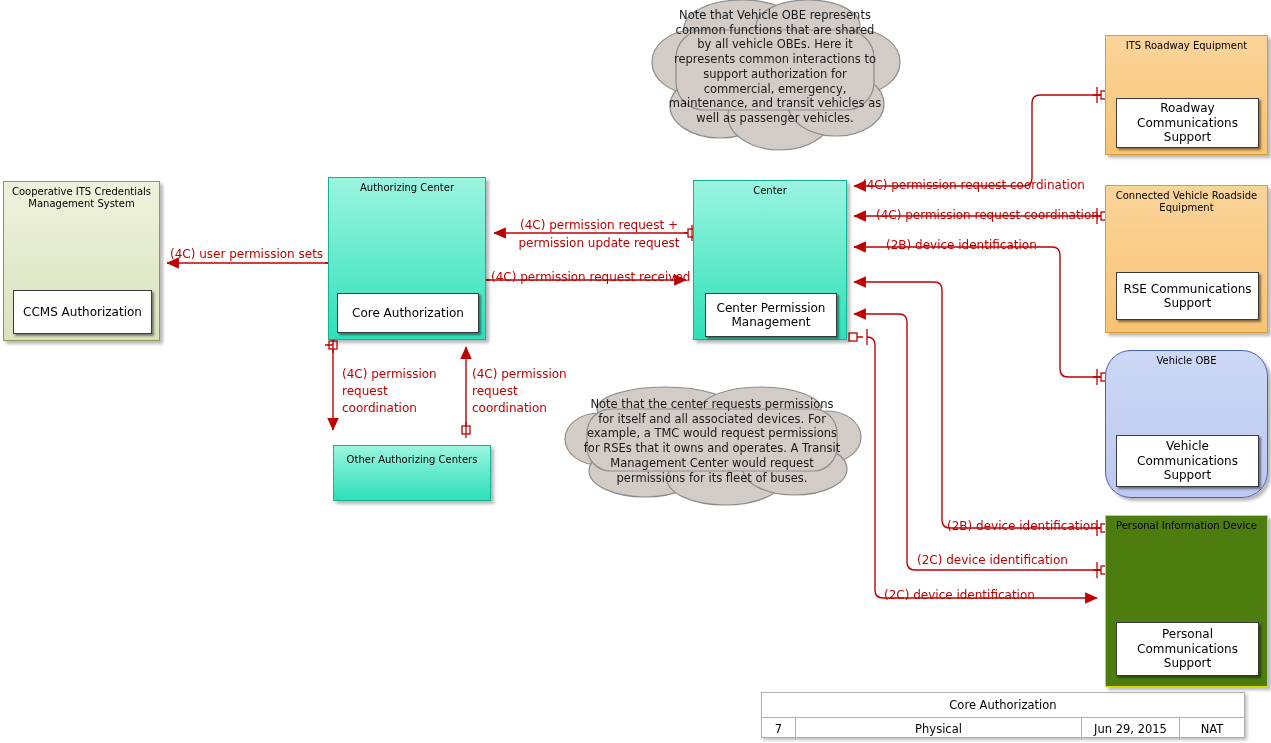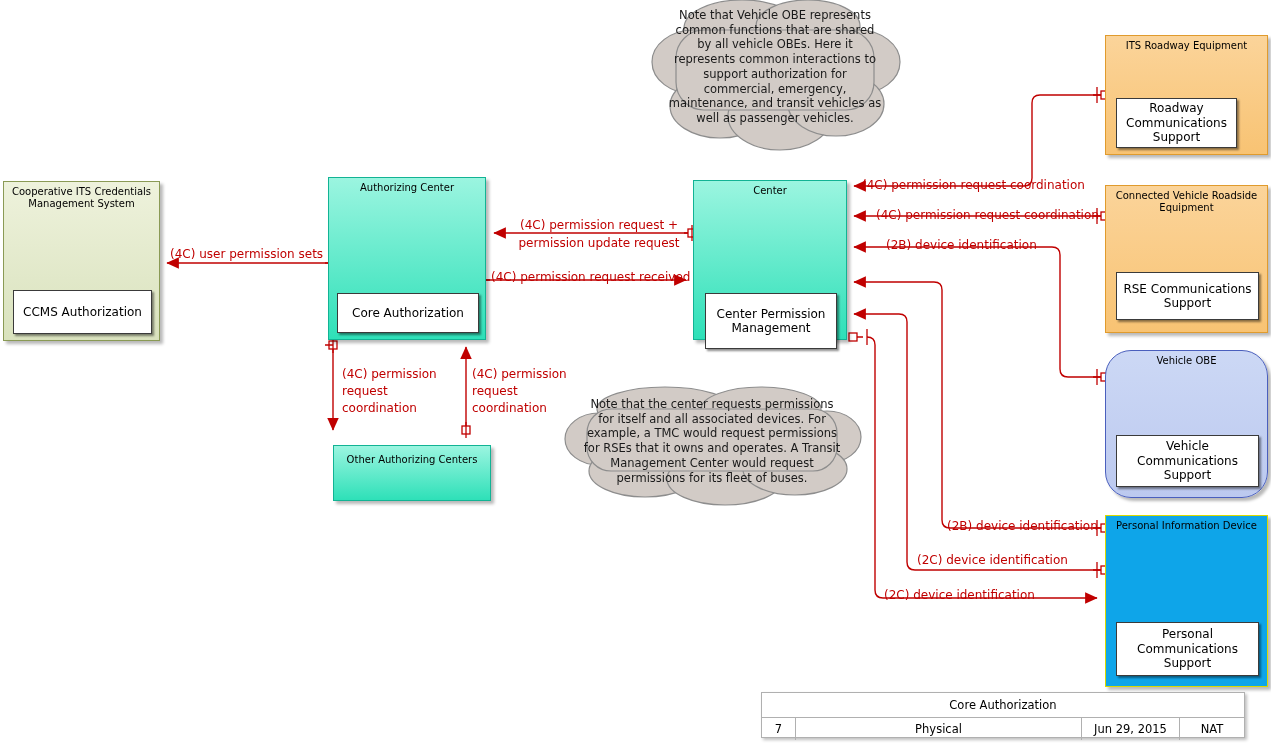--- a/index.html
+++ b/index.html
@@ -15,21 +15,21 @@
   .sub{position:absolute;box-sizing:border-box;background:#fff;border:1px solid #3a3a3a;
        box-shadow:2px 2px 2px rgba(0,0,0,.45);display:flex;align-items:center;
        justify-content:center;text-align:center;font-size:12px;color:#000;line-height:1.2;
        padding:2px 4px;}
 
   
   .p-green{background:linear-gradient(180deg,#eef2dc 0%,#d9e2bd 100%);border-color:#8a9a55;}
   .p-teal {background:linear-gradient(180deg,#9bf5e0 0%,#2ee0b8 100%);border-color:#12b394;}
   .p-orange{background:linear-gradient(180deg,#fbd49a 0%,#f8c373 100%);border-color:#e09b2d;}
   .p-blue {background:linear-gradient(180deg,#ccd8f5 0%,#bcc9ef 100%);border-color:#4a5fbd;border-radius:26px;}
-  .p-yellow{background:#0ea5e9;border-color:#d9d900;}
+  .p-yellow{background:#4d7c0f;border-color:#d9d900;}
 
   
   .flab{position:absolute;color:#c00000;font-size:12px;line-height:1.15;
         white-space:nowrap;background:transparent;}
   .flab.ctr{text-align:center;}
 
   
   .cloud{position:absolute;}
   .cloud .ctext{position:absolute;text-align:center;font-size:11.5px;color:#1a1a1a;
         line-height:1.28;}
@@ -149,26 +149,26 @@
     <div class="etitle">Authorizing Center</div>
     <div class="sub" style="left:8px;top:115px;width:142px;height:40px;">Core Authorization</div>
   </div>
 
   <div class="ent p-teal" style="left:333px;top:432px;width:158px;height:56px;margin-top:13px;">
     <div class="etitle" style="top:8px;">Other Authorizing Centers</div>
   </div>
 
   <div class="ent p-teal" style="left:693px;top:180px;width:154px;height:160px;">
     <div class="etitle">Center</div>
-    <div class="sub" style="left:11px;top:112px;width:132px;height:56px;">Center Permission Management</div>
+    <div class="sub" style="left:11px;top:112px;width:132px;height:44px;">Center Permission Management</div>
   </div>
 
   <div class="ent p-orange" style="left:1105px;top:35px;width:163px;height:120px;">
     <div class="etitle">ITS Roadway Equipment</div>
-    <div class="sub" style="left:10px;top:62px;width:121px;height:50px;">Roadway Communications Support</div>
+    <div class="sub" style="left:10px;top:62px;width:143px;height:50px;">Roadway Communications Support</div>
   </div>
 
   <div class="ent p-orange" style="left:1105px;top:185px;width:163px;height:148px;">
     <div class="etitle">Connected Vehicle Roadside Equipment</div>
     <div class="sub" style="left:10px;top:86px;width:143px;height:48px;">RSE Communications Support</div>
   </div>
 
   <div class="ent p-blue" style="left:1105px;top:350px;width:163px;height:148px;">
     <div class="etitle">Vehicle OBE</div>
     <div class="sub" style="left:10px;top:84px;width:143px;height:52px;">Vehicle Communications Support</div>

